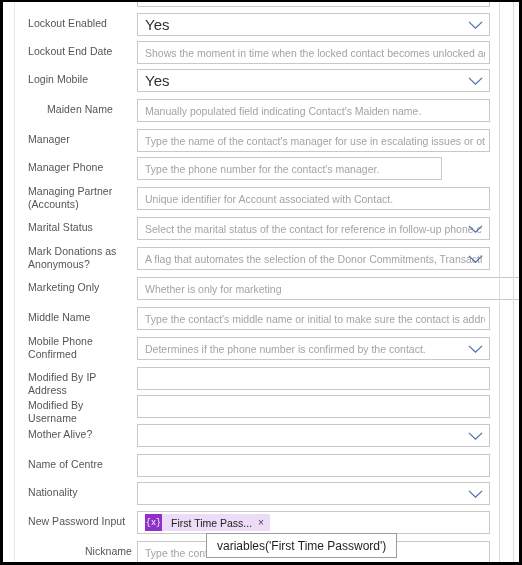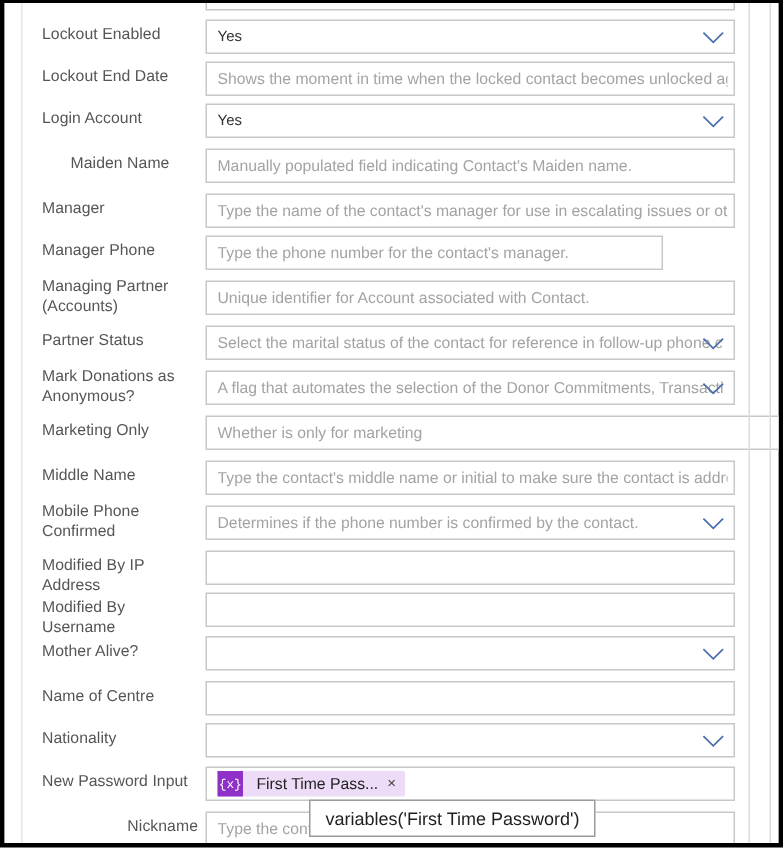--- a/index.html
+++ b/index.html
@@ -103,21 +103,21 @@
     overflow: hidden;
   }
   .field .val {
     position: absolute;
     left: 7px;
     top: 0;
     right: 4px;
     height: 100%;
     display: flex;
     align-items: center;
-    font-size: 10px;
+    font-size: 15px;
     color: #313131;
     white-space: nowrap;
     overflow: hidden;
   }
   .chev {
     position: absolute;
     right: 6px;
     top: 50%;
     margin-top: -5px;
     width: 15px;
@@ -213,21 +213,21 @@
             </span>
           </div>
         </div>
         <div class="row" style="top: 36px;">
           <div class="label one">Lockout End Date</div>
           <div class="field" style="width: 353px;">
             <div class="ph">Shows the moment in time when the locked contact becomes unlocked again.</div>
           </div>
         </div>
         <div class="row" style="top: 64px;">
-          <div class="label one">Login Account</div>
+          <div class="label one">Login Mobile</div>
           <div class="field" style="width: 353px;">
             <div class="val">Yes</div>
             <span class="chev">
               <svg viewBox="0 0 16 10" width="15" height="10" aria-hidden="true">
                 <path d="M1 1.6 L8 8.4 L15 1.6" fill="none" stroke="#4a6ea9" stroke-width="1.25"></path>
               </svg>
             </span>
           </div>
         </div>
         <div class="row" style="top: 94px; text-align: center;">
@@ -249,21 +249,21 @@
           </div>
         </div>
         <div class="row" style="top: 182px; padding-left: 14px;">
           <div class="label two">Managing Partner
 (Accounts)</div>
           <div class="field" style="width: 353px;">
             <div class="ph">Unique identifier for Account associated with Contact.</div>
           </div>
         </div>
         <div class="row" style="top: 212px;">
-          <div class="label one">Partner Status</div>
+          <div class="label one">Marital Status</div>
           <div class="field" style="width: 353px;">
             <div class="ph">Select the marital status of the contact for reference in follow-up phone c</div>
             <span class="chev">
               <svg viewBox="0 0 16 10" width="15" height="10" aria-hidden="true">
                 <path d="M1 1.6 L8 8.4 L15 1.6" fill="none" stroke="#4a6ea9" stroke-width="1.25"></path>
               </svg>
             </span>
           </div>
         </div>
         <div class="row" style="top: 242px;">

